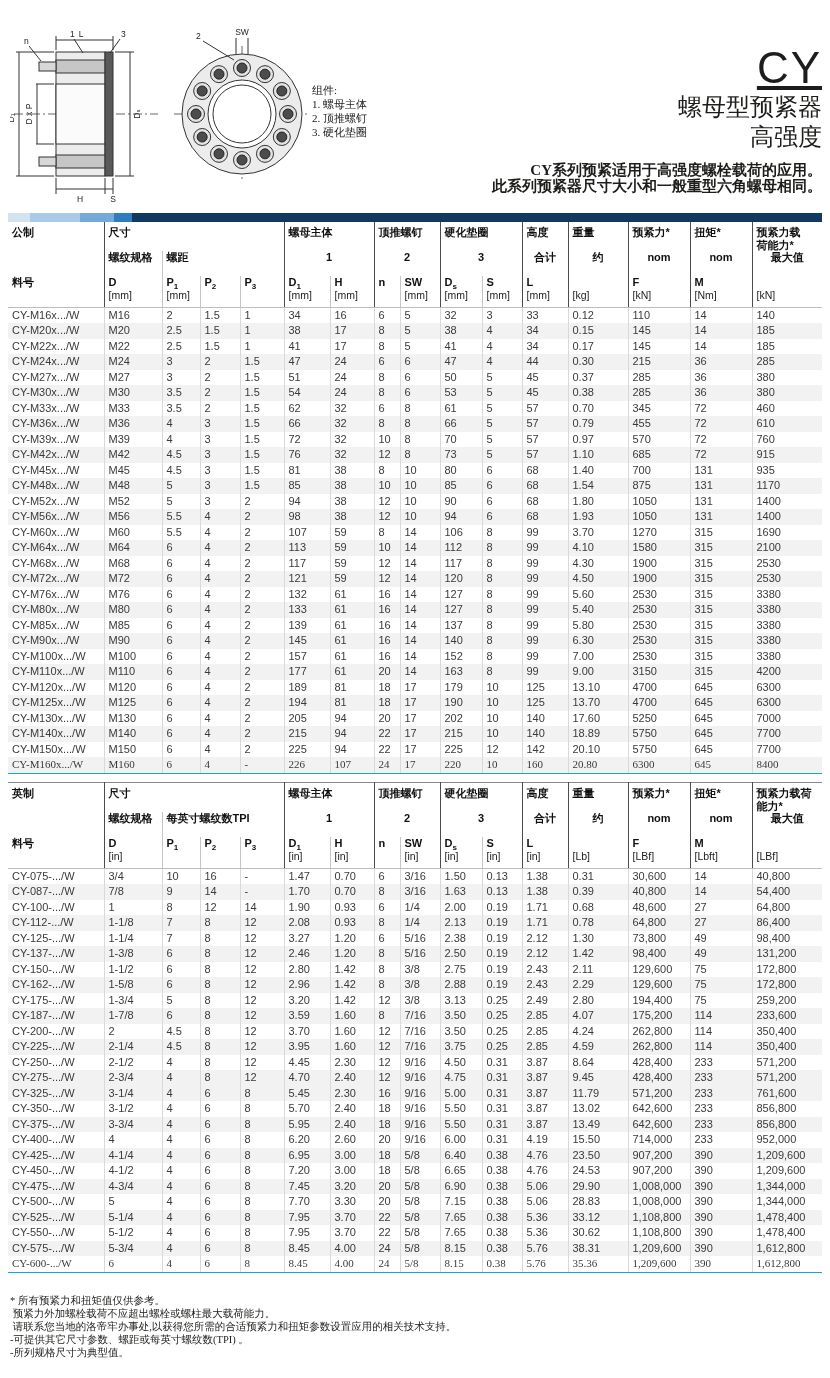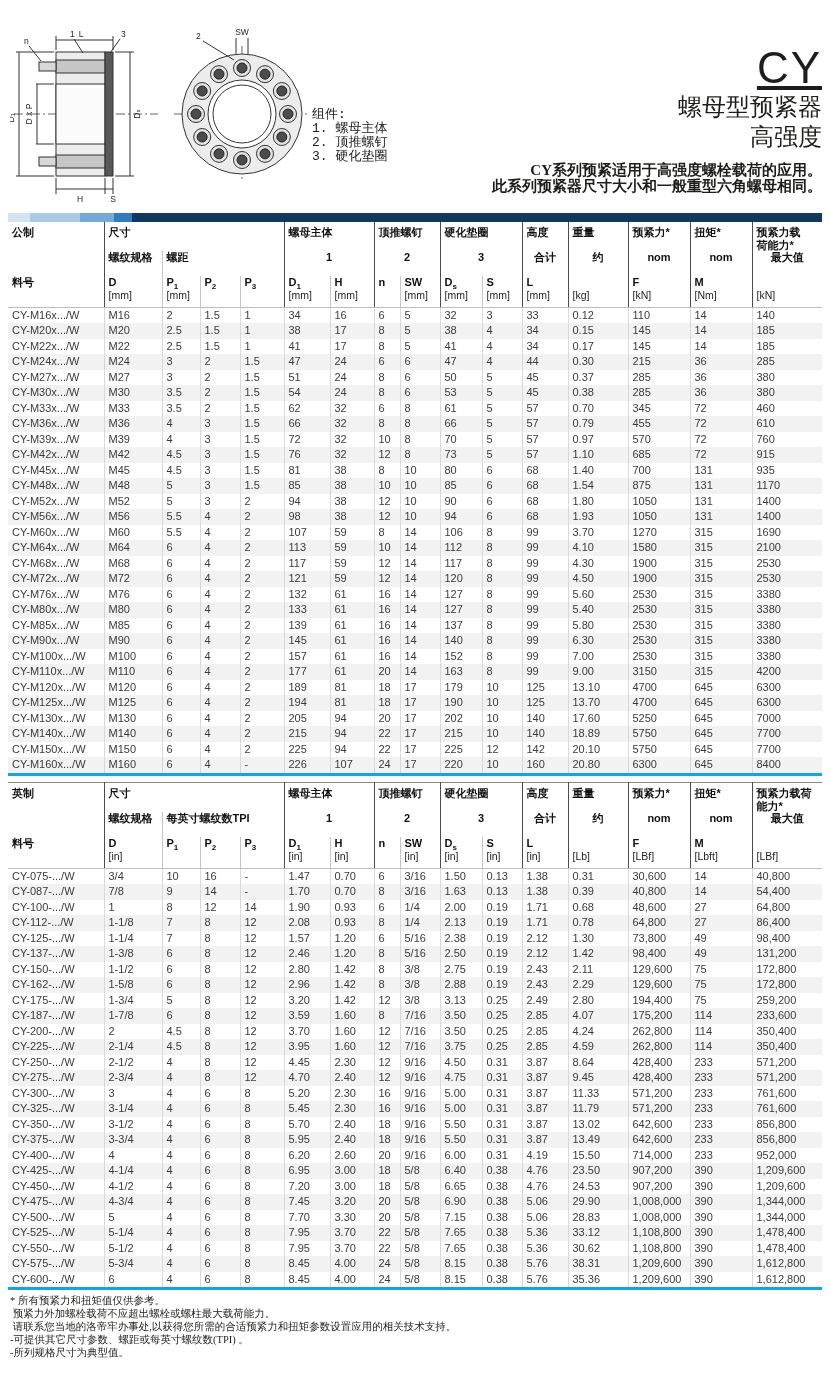--- a/index.html
+++ b/index.html
@@ -8,22 +8,22 @@
     width:830px;height:1378px;position:relative;overflow:hidden;
     background:#ffffff;color:#1d1d1b;
     font-family:"Liberation Sans","DejaVu Sans",sans-serif;
   }
   .hdr{position:absolute;top:0;left:0;width:830px;height:213px;background:#fff;}
   .titleblock{position:absolute;top:44px;right:8px;text-align:right;}
   .t-code{font-size:44px;line-height:48px;font-weight:400;letter-spacing:2px;text-decoration:underline;}
   .t-cn{font-size:24px;line-height:30px;font-weight:500;}
   .t-sub{margin-top:10px;font-size:15px;line-height:16px;font-weight:700;
          font-family:"Liberation Serif","DejaVu Serif",serif;}
-  .legend{position:absolute;left:312px;top:108px;font-size:13px;line-height:14px;
-          color:#222;font-family:Liberation Mono, monospace;}
+  .legend{position:absolute;left:312px;top:83px;font-size:11px;line-height:14px;
+          color:#222;font-family:Liberation Serif, serif;}
   .bar{position:absolute;top:213px;left:8px;width:814px;height:9px;display:flex;}
   .bar>div{height:100%;}
   .bar>div:last-child{flex:1;}
 
   table.tbl{position:absolute;left:8px;width:814px;border-collapse:collapse;
             table-layout:fixed;background:#fff;}
   #metric-table{top:222px;}
   #imperial-table{top:782px;border-top:1px solid #8a8a8a;}
   th,td{padding:0 4px;overflow:hidden;white-space:nowrap;text-align:left;font-size:11px;}
   thead th{font-weight:700;vertical-align:top;color:#111;background:#fff;}
@@ -33,21 +33,21 @@
   .pre{white-space:pre-line;}
   .ctr{text-align:center;}
   .sd{border-left:1px solid #4c4c4c;}
   .sl{border-left:1px solid #c6c6c6;}
   .sym{display:block;font-weight:700;font-size:11px;line-height:13px;}
   .sym sub{font-size:8px;line-height:0;}
   .unit{display:block;font-weight:400;font-size:10.5px;line-height:13px;color:#222;}
   tbody td{height:15.5px;line-height:15.5px;color:#3a3a3a;}
   tbody td+td{border-left:1px solid #d9d9d9;}
   tbody tr.stripe td{background:#f2f2f2;}
-  tbody tr:last-child td{border-bottom:3px solid #0ea5e9;}
+  tbody tr:last-child td{border-bottom:1px solid #0ea5e9;font-family:Liberation Serif, serif;}
   .fnotes{position:absolute;left:10px;top:1294px;font-size:10.5px;line-height:13px;
           color:#1d1d1b;white-space:pre;font-family:"Liberation Serif","DejaVu Serif",serif;}
   svg text{font-family:"Liberation Sans","DejaVu Sans",sans-serif;}
 </style>
 </head>
 <body>
 
 <div class="hdr">
 
   <svg width="550" height="180" viewBox="0 0 550 180" style="position:absolute;left:10px;top:26px;">
@@ -1003,21 +1003,21 @@
         <td>64,800</td>
         <td>27</td>
         <td>86,400</td>
       </tr>
       <tr>
         <td>CY-125-.../W</td>
         <td>1-1/4</td>
         <td>7</td>
         <td>8</td>
         <td>12</td>
-        <td>1.57</td>
+        <td>3.27</td>
         <td>1.20</td>
         <td>6</td>
         <td>5/16</td>
         <td>2.38</td>
         <td>0.19</td>
         <td>2.12</td>
         <td>1.30</td>
         <td>73,800</td>
         <td>49</td>
         <td>98,400</td>
@@ -1176,38 +1176,20 @@
         <td>2.40</td>
         <td>12</td>
         <td>9/16</td>
         <td>4.75</td>
         <td>0.31</td>
         <td>3.87</td>
         <td>9.45</td>
         <td>428,400</td>
         <td>233</td>
         <td>571,200</td>
-      </tr>
-      <tr>
-        <td>CY-300-.../W</td>
-        <td>3</td>
-        <td>4</td>
-        <td>6</td>
-        <td>8</td>
-        <td>5.20</td>
-        <td>2.30</td>
-        <td>16</td>
-        <td>9/16</td>
-        <td>5.00</td>
-        <td>0.31</td>
-        <td>3.87</td>
-        <td>11.33</td>
-        <td>571,200</td>
-        <td>233</td>
-        <td>761,600</td>
       </tr>
       <tr class="stripe">
         <td>CY-325-.../W</td>
         <td>3-1/4</td>
         <td>4</td>
         <td>6</td>
         <td>8</td>
         <td>5.45</td>
         <td>2.30</td>
         <td>16</td>

